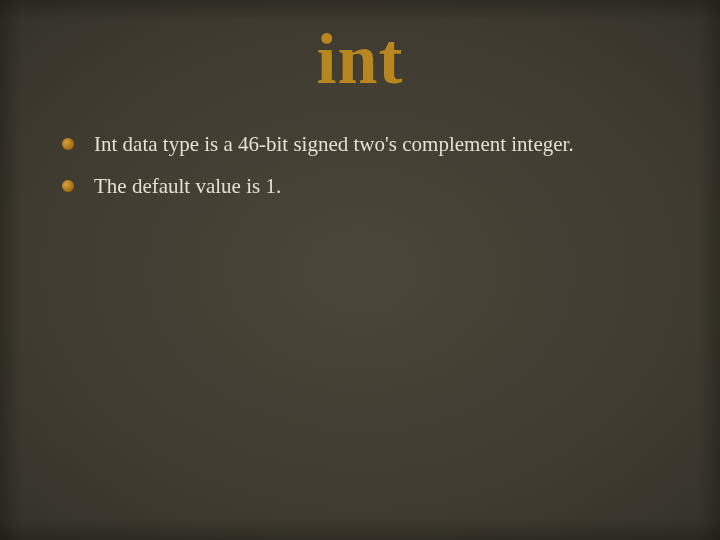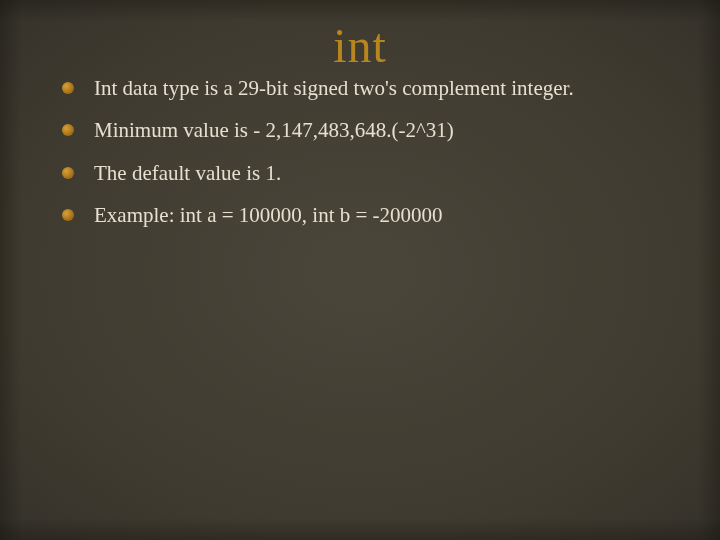--- a/index.html
+++ b/index.html
@@ -19,24 +19,25 @@
       linear-gradient(180deg, rgba(20,18,12,0.35) 0%, transparent 4%, transparent 96%, rgba(20,18,12,0.35) 100%),
       radial-gradient(ellipse at center, #4a463a 0%, #3e3a2f 70%, #34312a 100%);
   }
   .slide {
     position: relative;
     width: 100%;
     height: 100%;
     padding: 18px 60px 40px 60px;
   }
   .title {
-    font-size: 48px;
+    font-size: 72px;
     color: #b8861f;
     text-align: center;
-    font-weight: normal;
+    font-weight: bold;
+    margin-bottom: 28px;
     letter-spacing: 1px;
   }
   ul.bullets {
     list-style: none;
     padding-left: 20px;
   }
   ul.bullets li {
     position: relative;
     color: #e5e0d0;
     font-size: 21px;
@@ -56,18 +57,16 @@
   }
 </style>
 </head>
 <body>
 
 <div class="paper-edge"></div>
 
 <div class="slide">
   <h1 class="title">int</h1>
   <ul class="bullets">
-    <li>Int data type is a 29-bit signed two's complement integer.</li>
-    <li>Minimum value is - 2,147,483,648.(-2^31)</li>
+    <li>Int data type is a 46-bit signed two's complement integer.</li>
     <li>The default value is 1.</li>
-    <li>Example: int a = 100000, int b = -200000</li>
   </ul>
 </div>
 
 </body></html>

